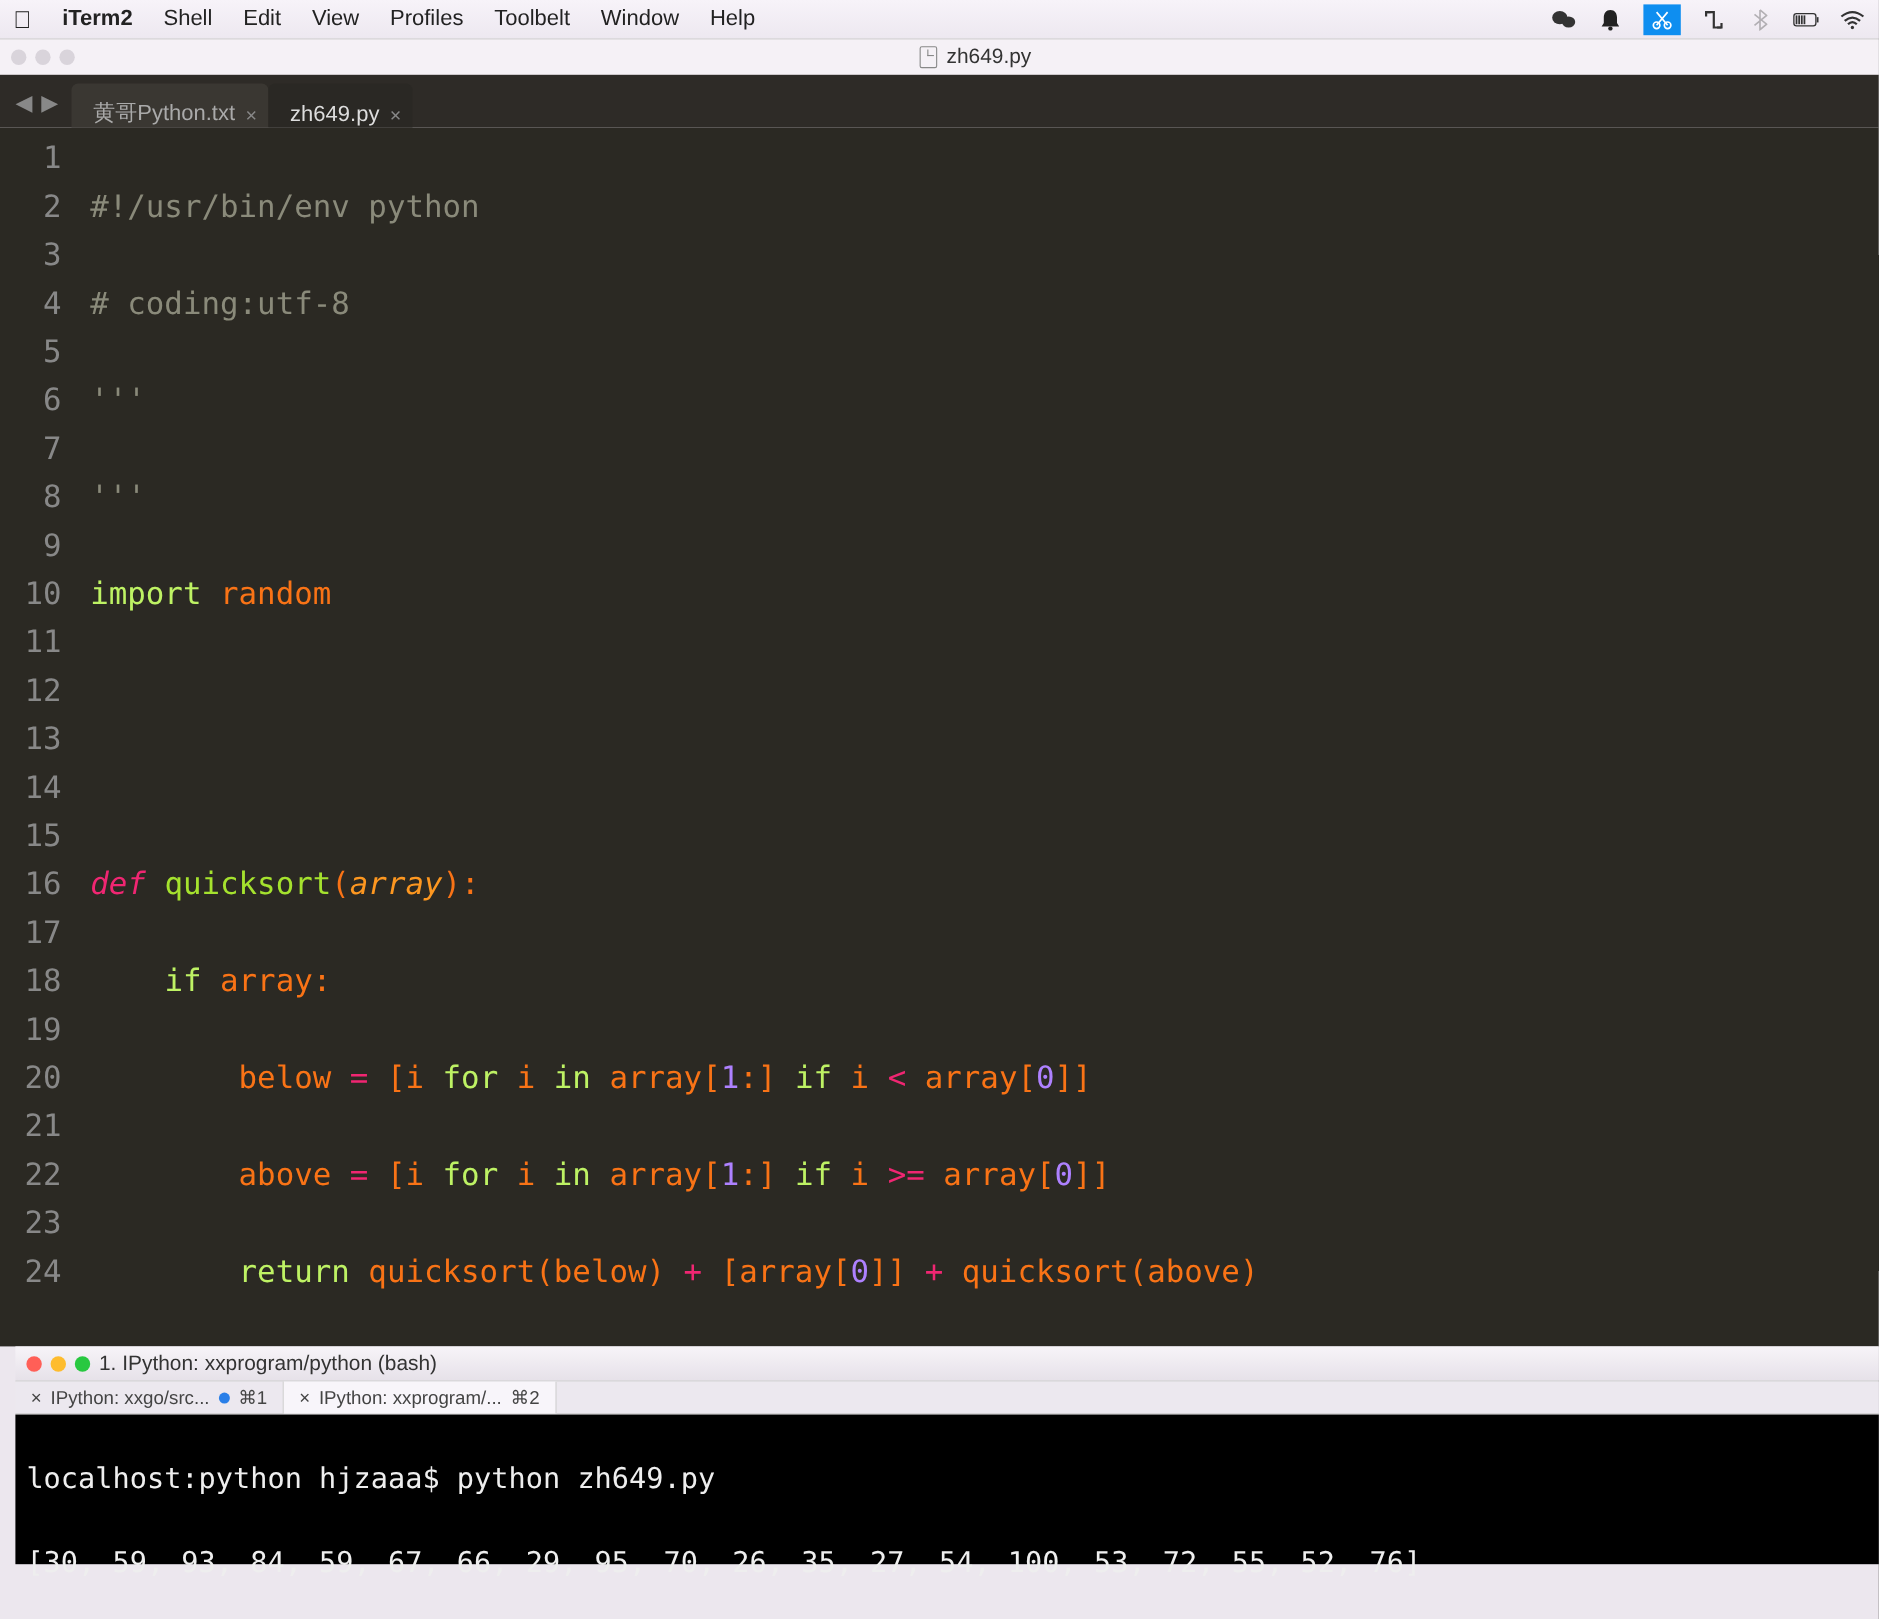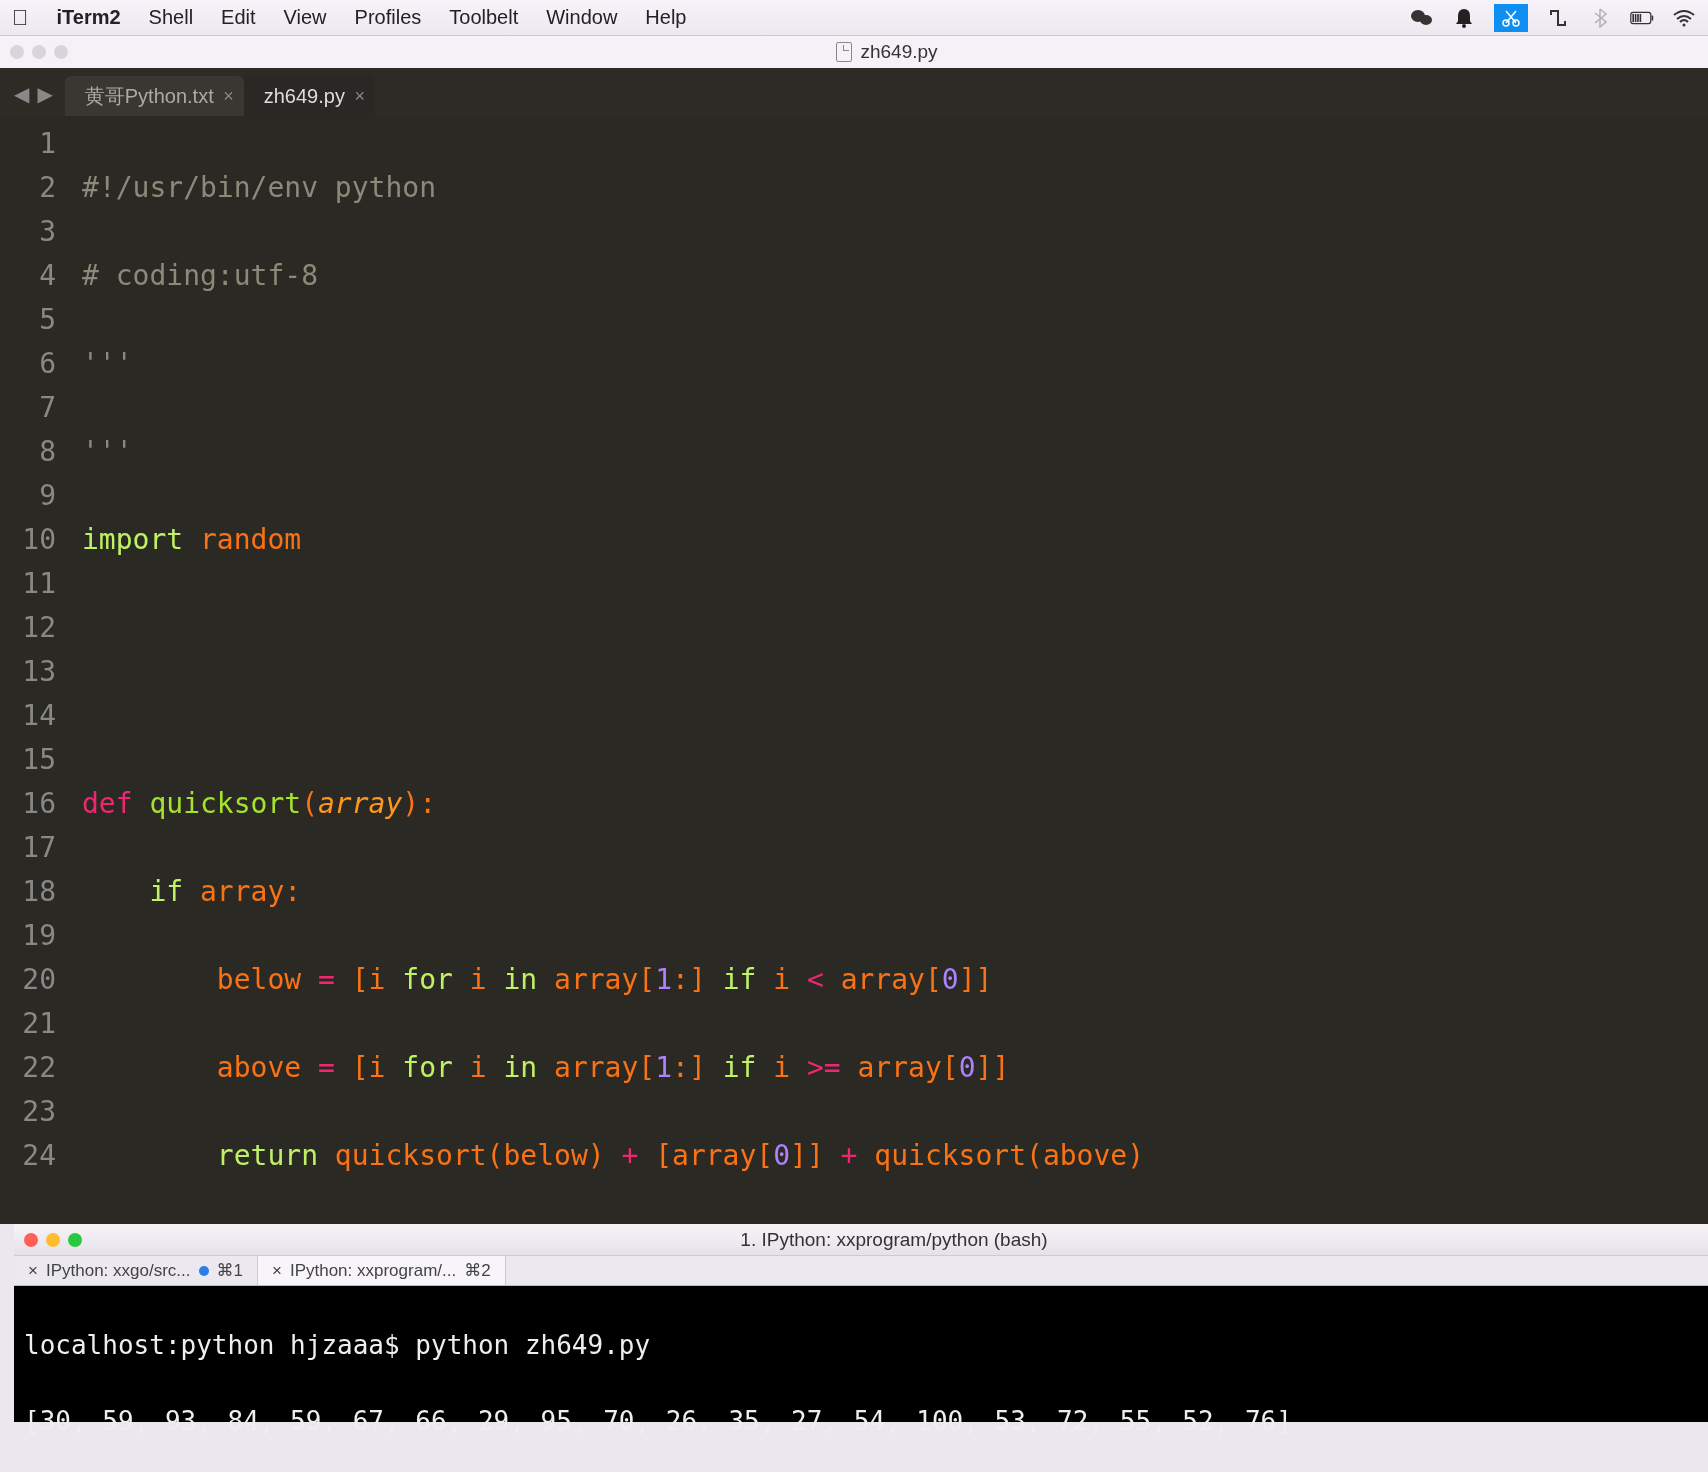--- a/index.html
+++ b/index.html
@@ -43,21 +43,21 @@
   background: #2e2b27;
   display:flex;
   align-items:flex-end;
   padding-left: 8px;
 }
 .nav-arrows { color:#888; font-size:20px; padding: 0 12px 10px 6px; display:flex; gap:8px;}
 .tab {
   height: 40px;
   padding: 0 30px 0 20px;
   display:flex;
-  align-items:center;
+  align-items:flex-end;
   gap: 24px;
   font-size: 20px;
   color:#aaa;
   background:#3a3732;
   border-top-left-radius:6px;
   border-top-right-radius:6px;
   position:relative;
 }
 .tab.active { background:#2a2824; color:#ddd; }
 .tab .close { color:#888; font-size:18px; position:absolute; right:10px; }
@@ -77,21 +77,21 @@
   user-select:none;
 }
 .code {
   flex:1;
   padding: 6px 0 0 14px;
   white-space: pre;
   color: #eee;
 }
 .c-comment { color:#8a8a7a; }
 .c-keyword { color:#bef264; }
-.c-keyword-it { color:#f02672; }
+.c-keyword-it { color:#f02672; font-style:italic; }
 .c-def { color:#a5e22e; }
 .c-param { color:#fd9720; font-style:italic; }
 .c-num { color:#ae81ff; }
 .c-op { color:#f02672; }
 .c-white { color:#f97316; }
 
 .term-window {
   position:absolute;
   left:14px;
   right:0;
@@ -99,21 +99,21 @@
 }
 .term-title {
   height: 32px;
   background: linear-gradient(#f7f4f8,#e6e1e9);
   display:flex;
   align-items:center;
   padding: 0 10px;
   border-bottom:1px solid #ccc;
 }
 .tdot { width:14px; height:14px; border-radius:50%; margin-right:8px;}
-.term-title-text { flex:1; text-align:center; font-size:19px; color:#333; }
+.term-title-text { flex:1; text-align:left; font-size:19px; color:#333; }
 .term-tabs {
   height: 30px;
   background:#ece8ef;
   display:flex;
   font-size:17px;
   color:#444;
   border-bottom:1px solid #bbb;
 }
 .term-tab { padding: 4px 14px; display:flex; align-items:center; gap:8px; border-right:1px solid #ccc;}
 .term-tab.active { background:#f8f5fa;}

